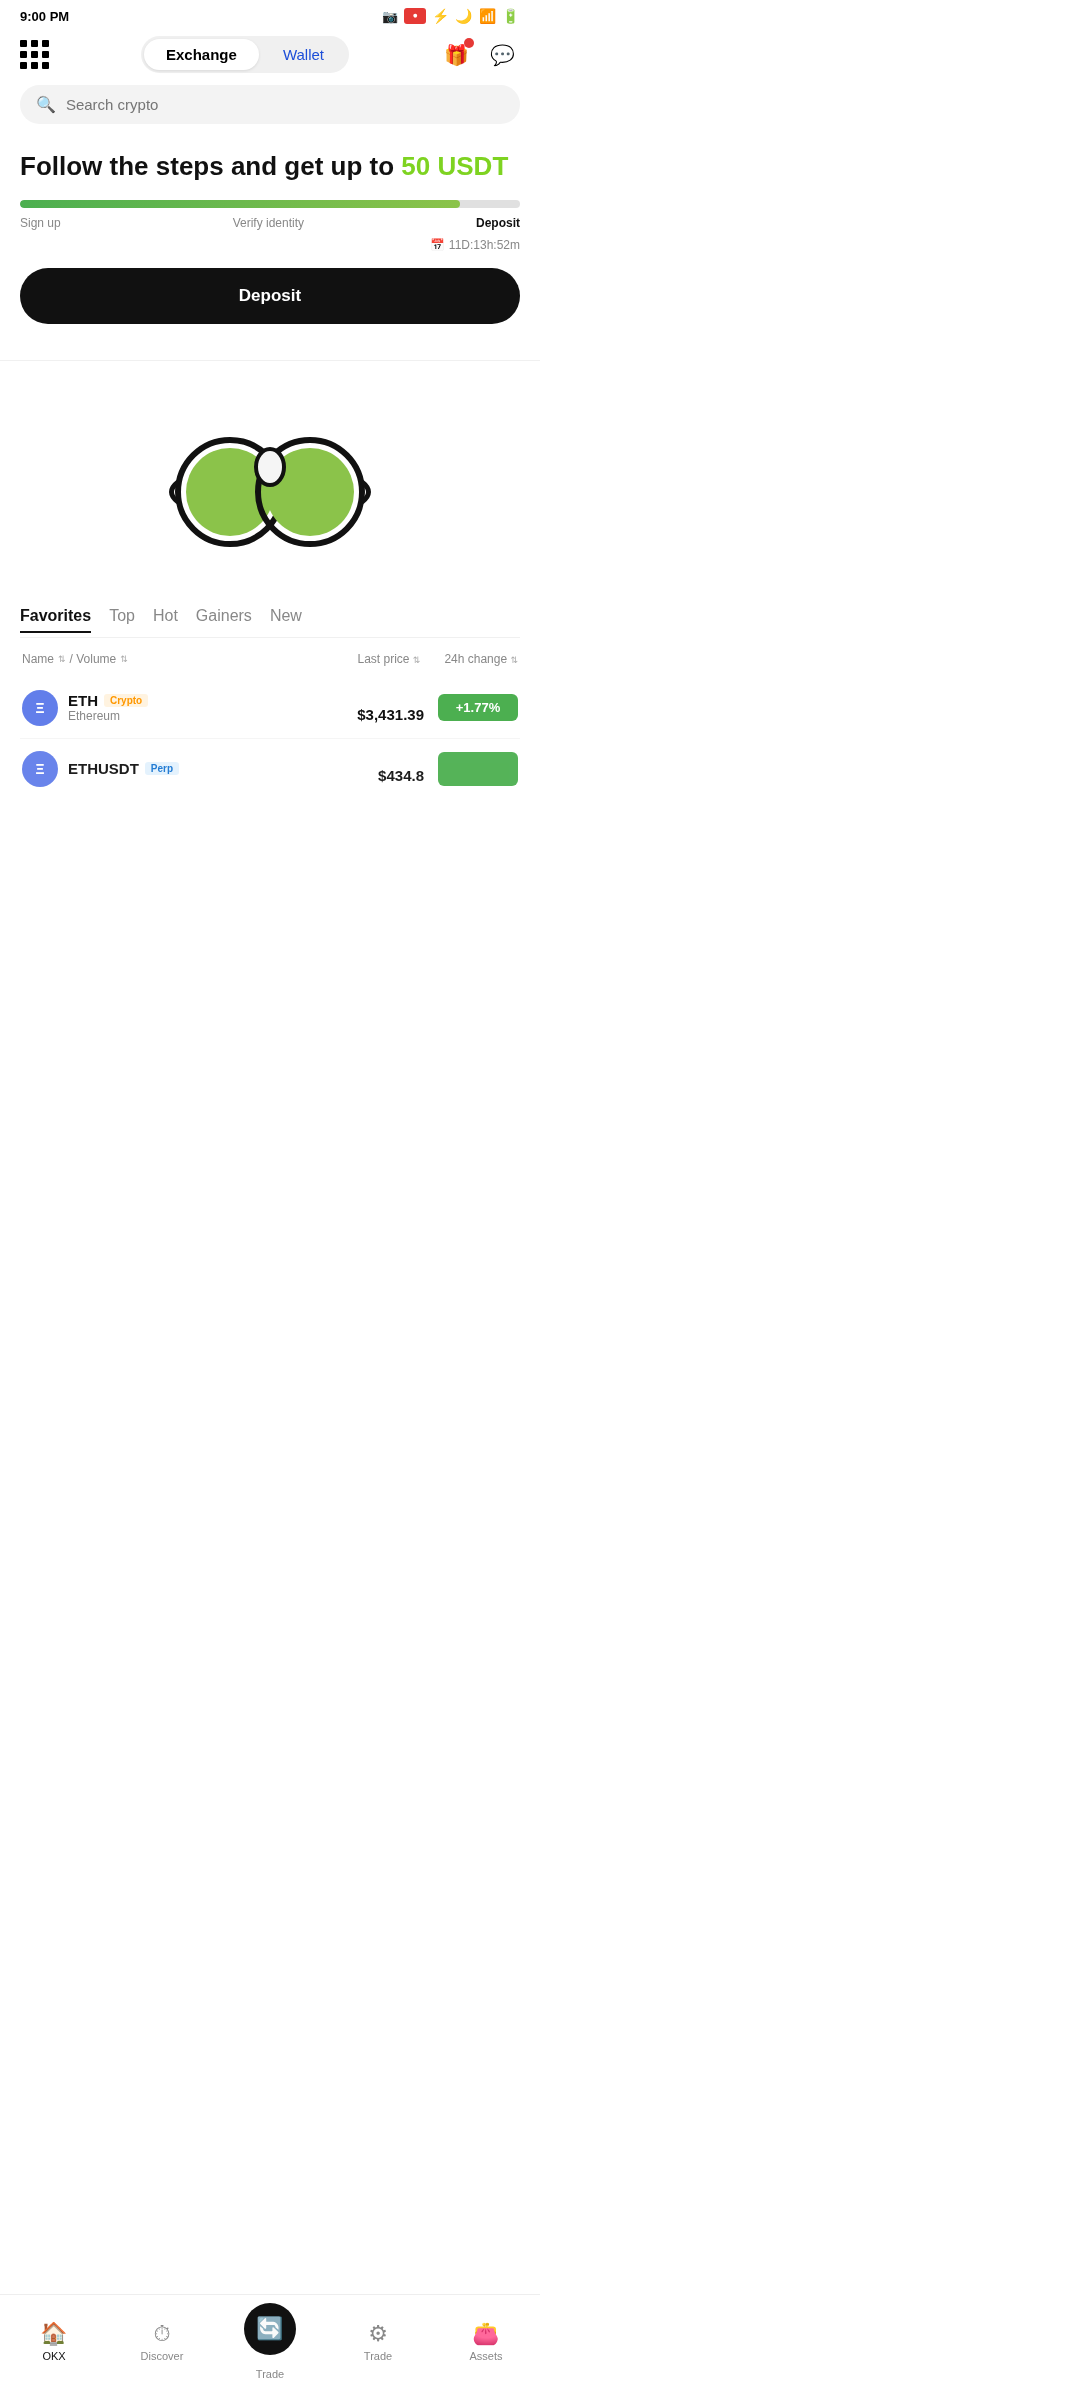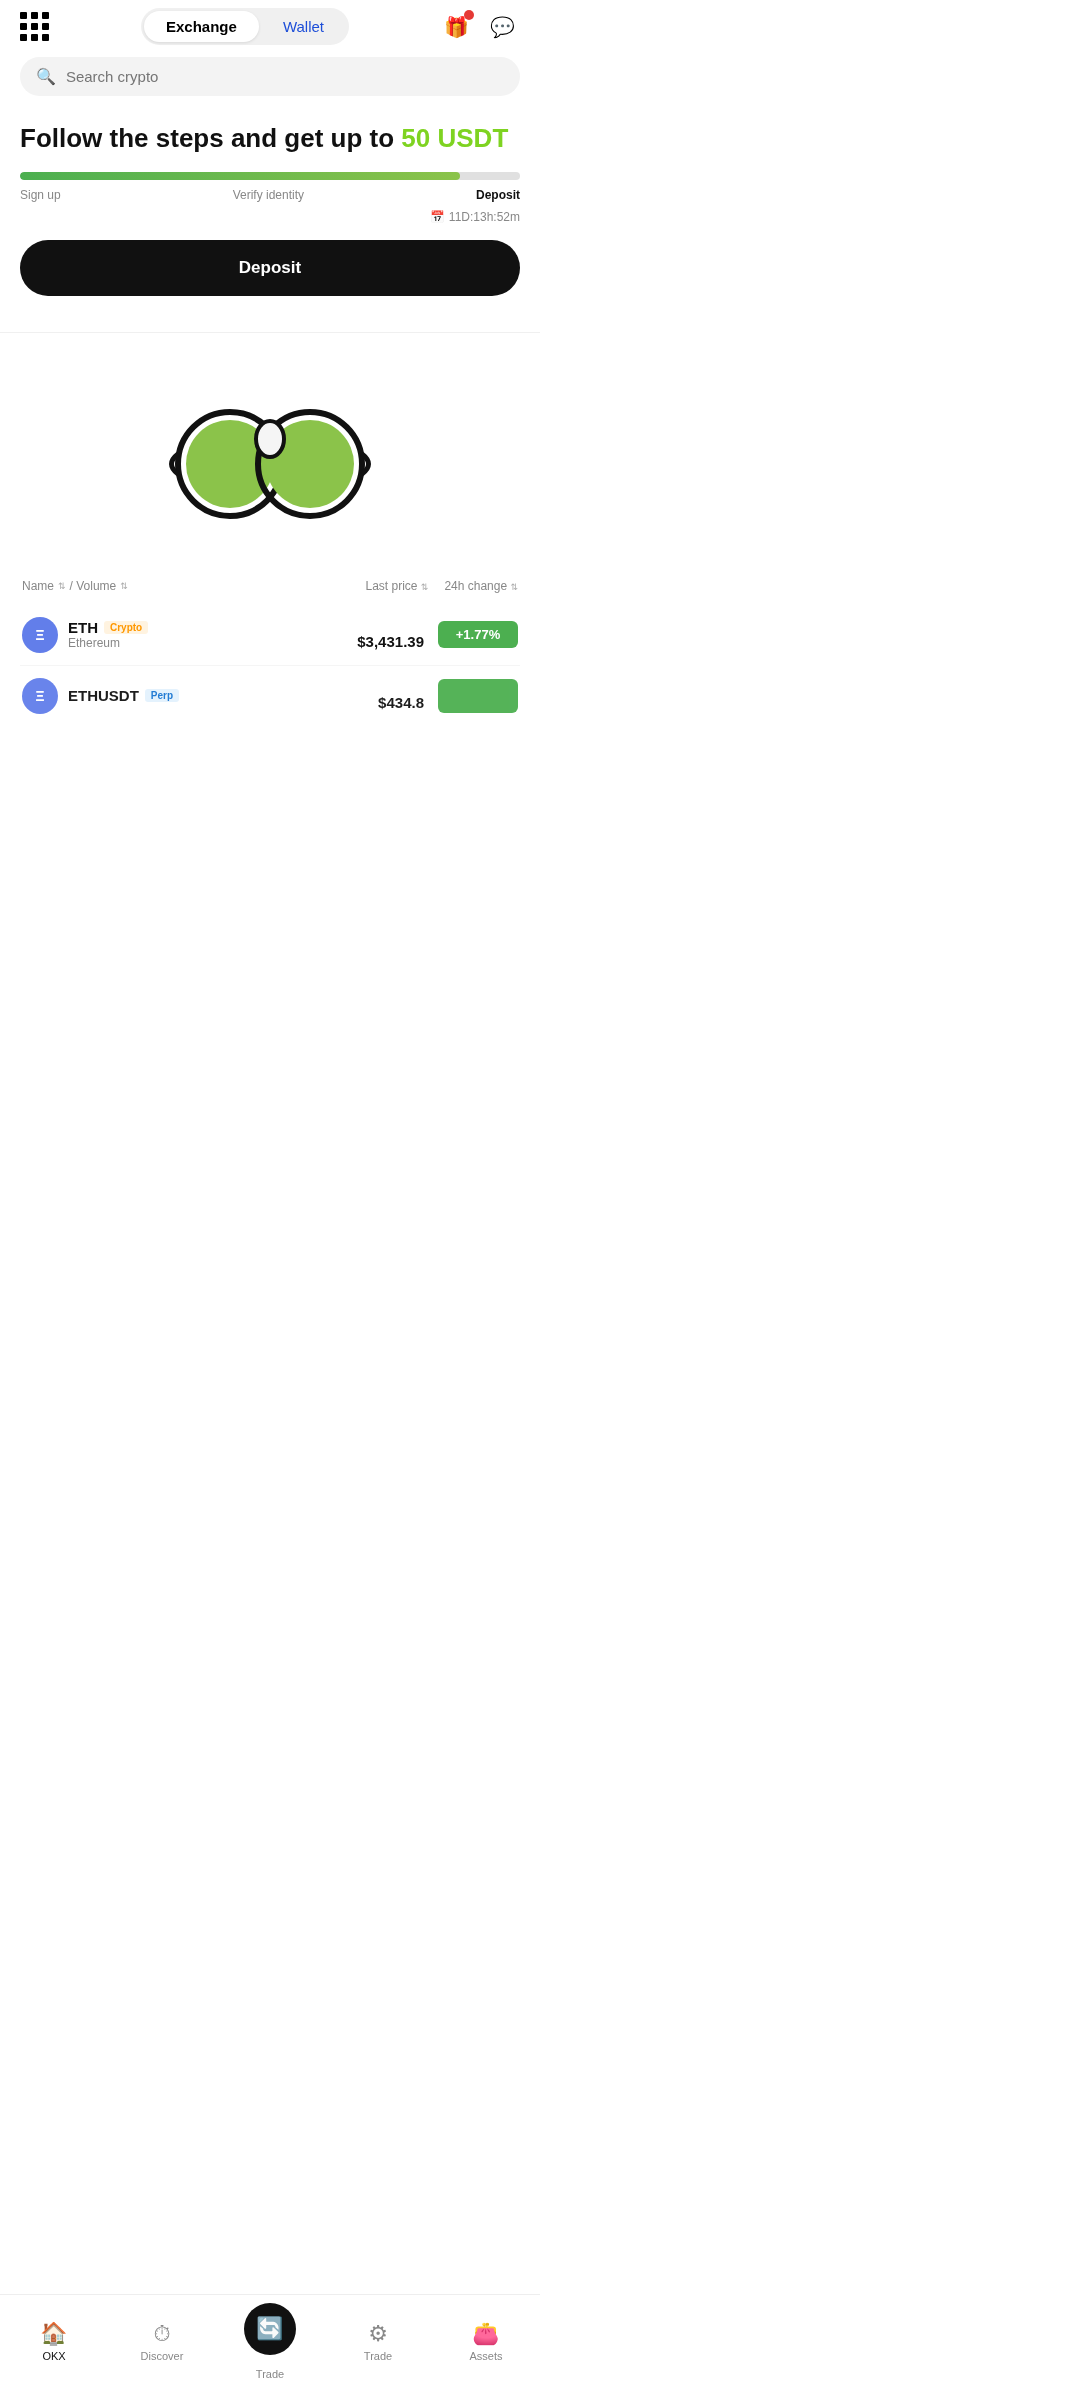--- a/index.html
+++ b/index.html
@@ -259,21 +259,21 @@
     }
     .table-header-left {
       font-size: 12px;
       color: #888;
       display: flex;
       gap: 4px;
       align-items: center;
     }
     .table-header-right {
       display: flex;
-      gap: 16px;
+      gap: 24px;
       font-size: 12px;
       color: #888;
     }
     .sort-icon {
       font-size: 9px;
       color: #aaa;
     }
 
     
     .coin-row {
@@ -401,20 +401,31 @@
 
     .page-wrapper {
       padding-bottom: 100px;
     }
   </style>
 </head>
 <body>
 
 <div class="page-wrapper">
 
+  <div class="status-bar">
+    <span class="status-time">9:00 PM</span>
+    <div class="status-icons">
+      <span style="font-size:13px;">📷</span>
+      <div class="status-icon-red">⏺</div>
+      <span style="font-size:14px;">⚡</span>
+      <span style="font-size:14px;">🌙</span>
+      <span style="font-size:14px;">📶</span>
+      <span style="font-size:14px;">🔋</span>
+    </div>
+  </div>
 
   <div class="header">
     <div class="header-grid-icon">
       <span></span>
         <span></span>
         <span></span>
       <span></span>
         <span></span>
         <span></span>
       <span></span>
@@ -481,20 +492,27 @@
       <path d="M 113 72 Q 110 60 107 72" fill="none" stroke="#111" stroke-width="5"></path>
       <ellipse cx="110" cy="60" rx="14" ry="18" fill="#f5f5f5" stroke="#111" stroke-width="4"></ellipse>
 
       <path d="M 18 75 Q 5 85 18 95" fill="none" stroke="#111" stroke-width="5"></path>
 
       <path d="M 202 75 Q 215 85 202 95" fill="none" stroke="#111" stroke-width="5"></path>
     </svg>
   </div>
 
   <div class="market-section">
+    <div class="market-tabs">
+      <div class="market-tab active">Favorites</div>
+      <div class="market-tab">Top</div>
+      <div class="market-tab">Hot</div>
+      <div class="market-tab">Gainers</div>
+      <div class="market-tab">New</div>
+    </div>
 
     <div class="table-header">
       <div class="table-header-left">
         <span>Name</span>
         <span class="sort-icon">⇅</span>
         <span>/ Volume</span>
         <span class="sort-icon">⇅</span>
       </div>
       <div class="table-header-right">
         <span>Last price <span class="sort-icon">⇅</span></span>

